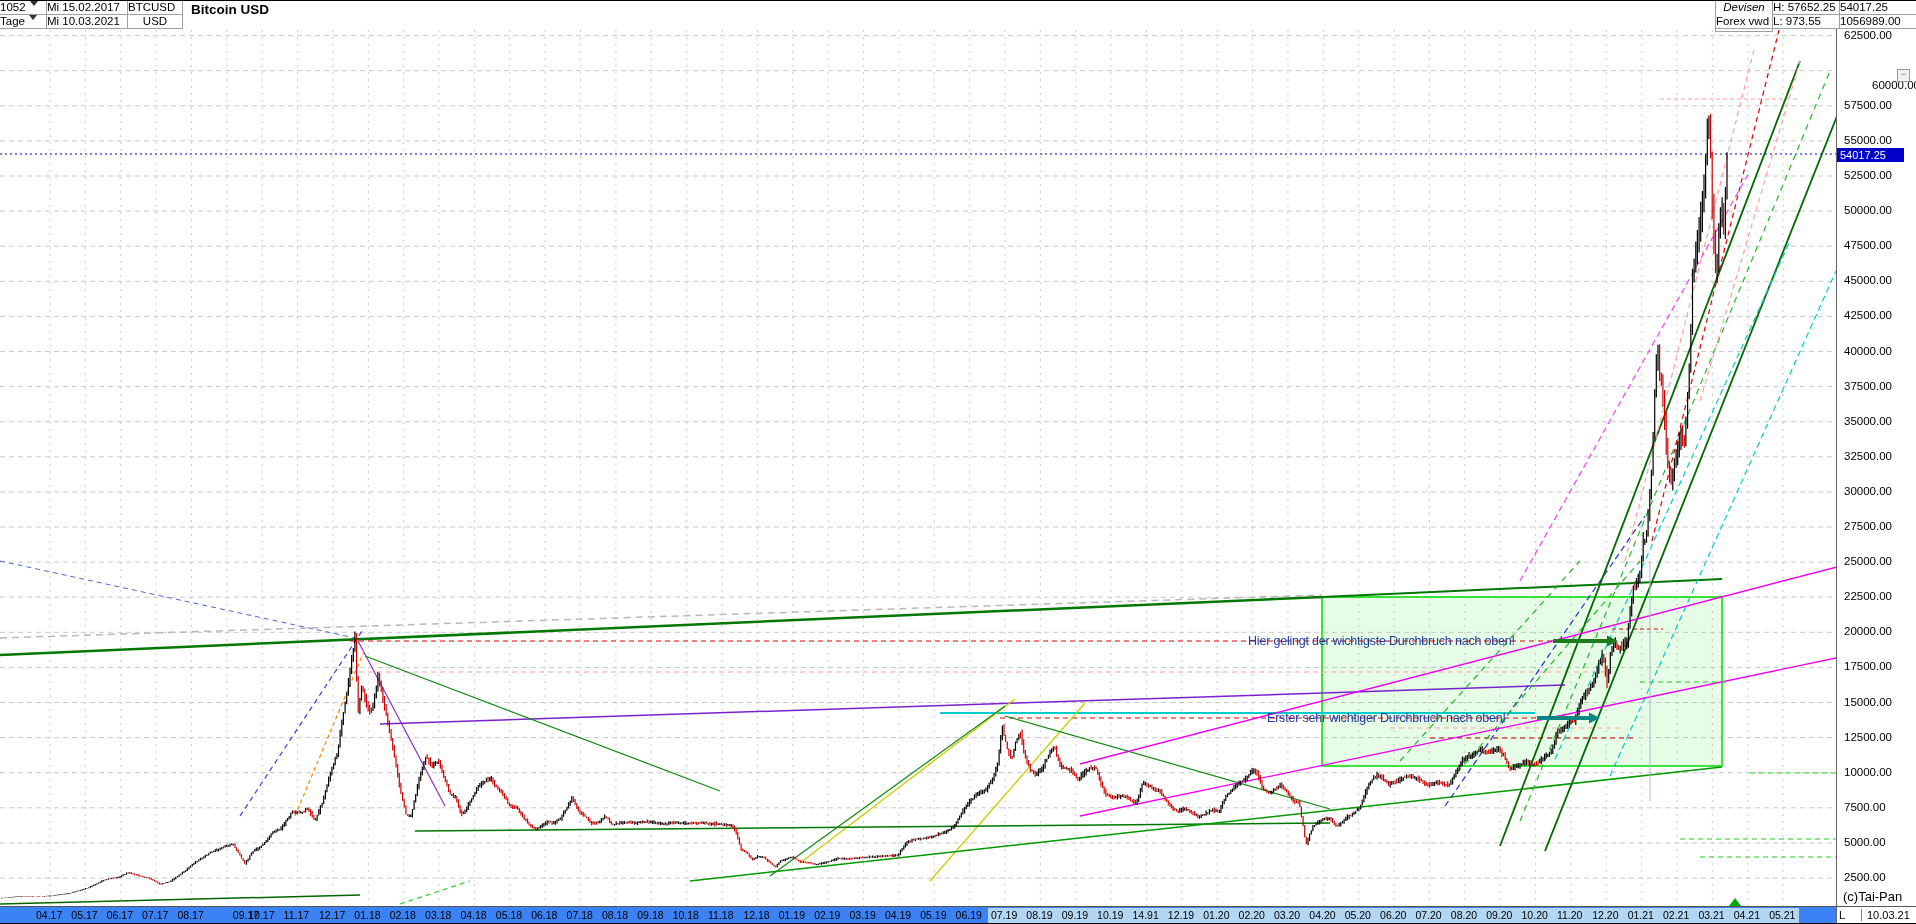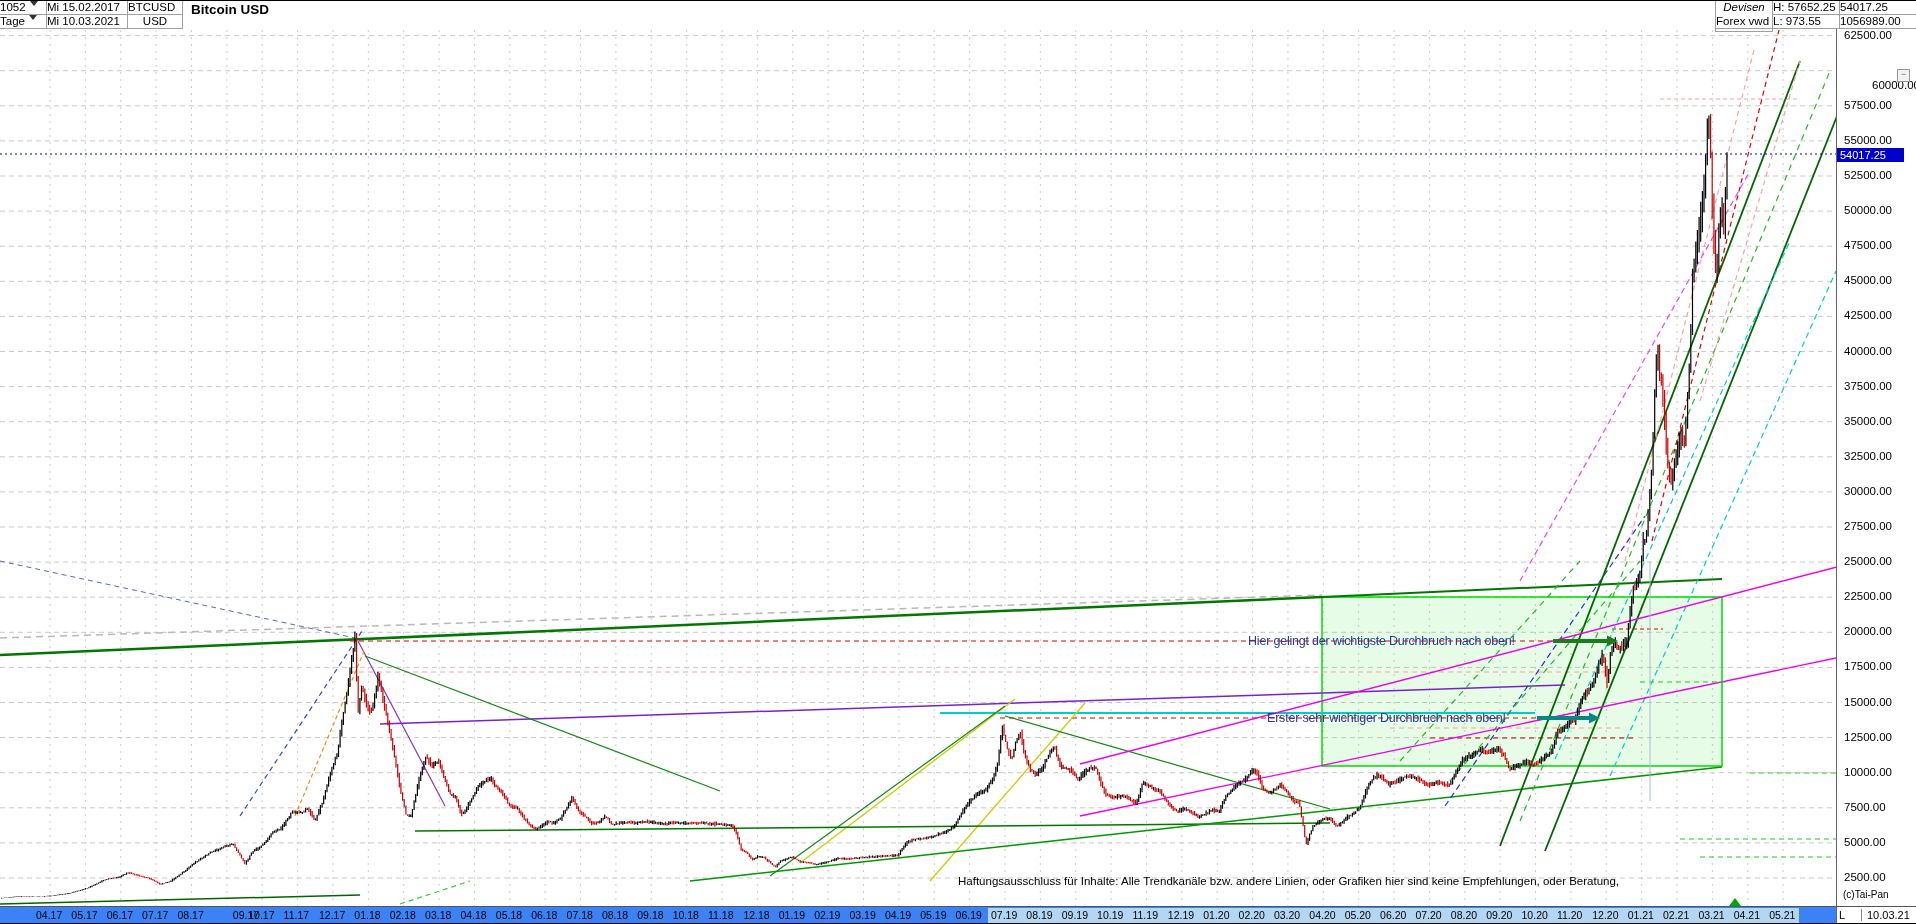--- a/index.html
+++ b/index.html
@@ -25,21 +25,21 @@
   
   #xaxis{position:absolute;left:0;top:905px;width:1836px;height:17px;border-top:1px solid #555;background:#3b82f6;z-index:30;}
   #xhl{position:absolute;top:1px;height:16px;background:#b3d6f2;z-index:1;}
   .xlab{position:absolute;top:2px;font-size:10.5px;color:#000;z-index:2;white-space:nowrap;}
   #marker{position:absolute;width:0;height:0;border-left:6px solid transparent;border-right:6px solid transparent;
           border-bottom:8px solid #00a800;top:897px;z-index:32;}
   
   #brcorner{position:absolute;left:1836px;top:905px;width:80px;height:17px;border-top:1px solid #555;border-left:1px solid #666;background:#fff;z-index:30;}
   #lbox{position:absolute;left:2px;top:2px;width:22px;border-right:1px solid #888;font-size:11px;color:#000;}
   #bdate{position:absolute;left:30px;top:2px;font-size:11px;color:#000;}
-  #copyright{position:absolute;left:1843px;top:888px;font-size:10px;color:#000;z-index:31;}
+  #copyright{position:absolute;left:1843px;top:888px;font-size:13px;color:#000;z-index:31;}
   
   .discl{position:absolute;font-size:11.5px;color:#000;z-index:25;white-space:nowrap;}
   #bottomline{position:absolute;left:0;top:922px;width:1916px;height:2px;background:#000;z-index:50;}
 </style>
 </head>
 <body>
 
 <div id="app">
 
   <div id="hdr">
@@ -280,21 +280,21 @@
       <div class="xlab" style="left: 778.77px;">01.19</div>
       <div class="xlab" style="left: 814.14px;">02.19</div>
       <div class="xlab" style="left: 849.51px;">03.19</div>
       <div class="xlab" style="left: 884.88px;">04.19</div>
       <div class="xlab" style="left: 920.25px;">05.19</div>
       <div class="xlab" style="left: 955.62px;">06.19</div>
       <div class="xlab" style="left: 990.99px;">07.19</div>
       <div class="xlab" style="left: 1026.36px;">08.19</div>
       <div class="xlab" style="left: 1061.73px;">09.19</div>
       <div class="xlab" style="left: 1097.1px;">10.19</div>
-      <div class="xlab" style="left: 1132.47px;">11.19</div>
+      <div class="xlab" style="left: 1132.47px;">14.91</div>
       <div class="xlab" style="left: 1167.84px;">12.19</div>
       <div class="xlab" style="left: 1203.21px;">01.20</div>
       <div class="xlab" style="left: 1238.58px;">02.20</div>
       <div class="xlab" style="left: 1273.95px;">03.20</div>
       <div class="xlab" style="left: 1309.32px;">04.20</div>
       <div class="xlab" style="left: 1344.69px;">05.20</div>
       <div class="xlab" style="left: 1380.06px;">06.20</div>
       <div class="xlab" style="left: 1415.43px;">07.20</div>
       <div class="xlab" style="left: 1450.8px;">08.20</div>
       <div class="xlab" style="left: 1486.17px;">09.20</div>
@@ -308,16 +308,15 @@
       <div class="xlab" style="left: 1769.13px;">05.21</div>
     </div>
   <div id="marker" style="left: 1729px;"></div>
 
   <div id="brcorner">
     <div id="lbox">L</div>
     <div id="bdate">10.03.21</div>
   </div>
   <div id="copyright">(c)Tai-Pan</div>
 
-  <div class="discl" style="left:958px;top:874px;">Haftungsausschluss für Inhalte: Alle Trendkanäle bzw. andere Linien, oder Grafiken hier sind keine Empfehlungen, oder Beratung,</div>
 
   <div id="bottomline"></div>
 </div>
 
 </body></html>

